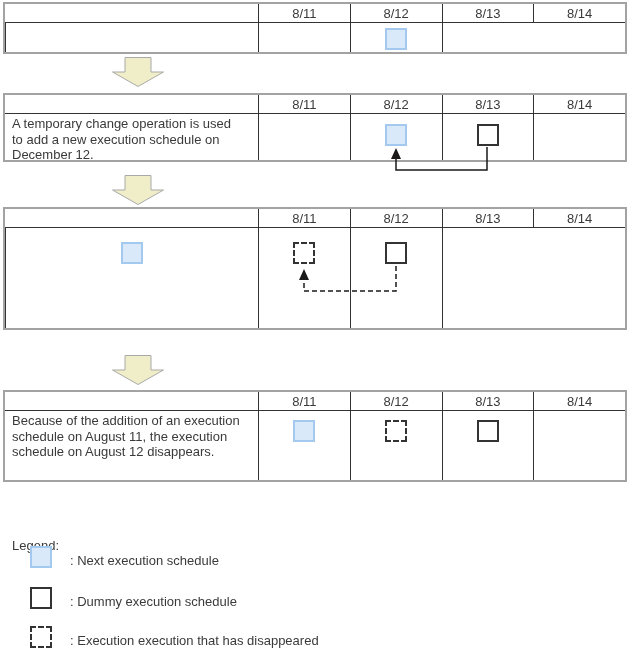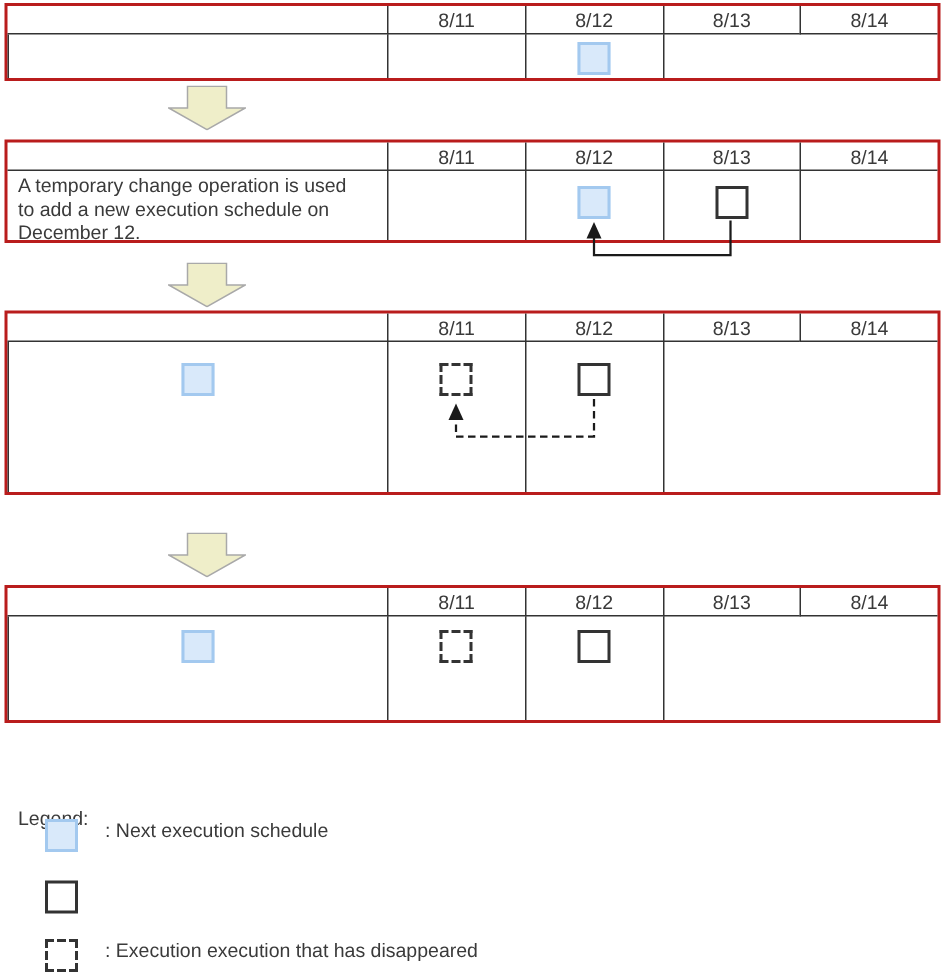--- a/index.html
+++ b/index.html
@@ -3,21 +3,21 @@
 <meta charset="utf-8">
 <style>
   html,body{margin:0;padding:0;}
   body{
     width:632px;height:651px;position:relative;background:#fff;overflow:hidden;
     font-family:"Liberation Sans","DejaVu Sans",sans-serif;color:#3a3a3a;
   }
   
   .sched-table{
     position:absolute;left:3px;width:624px;background:#fff;
-    border:2px solid #b91c1c;box-sizing:border-box;
+    border:2px solid #a3a3a3;box-sizing:border-box;
     display:grid;grid-template-columns:253px 1fr 1fr 1fr 1fr;
   }
   .t1{top:2px;grid-template-rows:19px 29px;}
   .t2{top:93px;grid-template-rows:19px 46px;}
   .t3{top:207px;grid-template-rows:19px 100px;}
   .t4{top:390px;grid-template-rows:19px 69px;}
   .cell{box-sizing:border-box;position:relative;}
   .hcell{border-bottom:1px solid #333;font-size:13px;display:flex;align-items:center;justify-content:center;}
   .datecell{border-left:1px solid #333;}
   .desc{font-size:13px;line-height:15.5px;padding:2px 14px 0 7px;}
@@ -25,21 +25,21 @@
   .marker{position:absolute;left:50%;margin-left:-11px;width:22px;height:22px;box-sizing:border-box;background:#fff;}
   .marker.next{background:var(--next-fill,#d9e9fa);border:2px solid var(--next-border,#a3c9ef);}
   .marker.dummy{border:2px solid var(--marker-border,#333);}
   .marker.disappeared{border:2px dashed var(--marker-border,#333);}
   .t1 .marker{top:5px;}
   .t2 .marker{top:10px;}
   .t3 .marker{top:14px;}
   .t4 .marker{top:9px;}
   
   .legend-title{position:absolute;left:12px;top:521px;font-size:13px;margin-top:17px;}
-  .legend-row{position:absolute;left:30px;display:flex;align-items:flex-start;}
+  .legend-row{position:absolute;left:30px;display:flex;align-items:flex-end;}
   .lr1{top:546px;}
   .lr2{top:587px;}
   .lr3{top:626px;}
   .legend-swatch{width:22px;height:22px;box-sizing:border-box;background:#fff;flex:0 0 auto;}
   .legend-swatch.next{background:var(--next-fill,#d9e9fa);border:2px solid var(--next-border,#a3c9ef);}
   .legend-swatch.dummy{border:2px solid var(--marker-border,#333);}
   .legend-swatch.disappeared{border:2px dashed var(--marker-border,#333);}
   .legend-label{font-size:13px;margin-left:18px;}
   
   .overlay{position:absolute;}
@@ -117,20 +117,21 @@
 <svg class="overlay" style="left:112px;top:355px;" width="52" height="30" viewBox="0 0 52 30">
   <polygon points="13,0.5 39,0.5 39,15 51.5,15 26,29.5 0.5,15 13,15" fill="var(--arrow-fill,#efeec9)" stroke="var(--arrow-border,#a9a9a9)" stroke-width="1"></polygon>
 </svg>
 
 <div class="sched-table t4">
   <div class="cell hcell"></div>
   <div class="cell hcell datecell">8/11</div>
   <div class="cell hcell datecell">8/12</div>
   <div class="cell hcell datecell">8/13</div>
   <div class="cell hcell datecell">8/14</div>
+  <div class="cell desc">Because of the addition of an execution schedule on August 11, the execution schedule on August 12 disappears.</div>
   <div class="cell datecell">
       <div class="marker next"></div>
     </div>
   <div class="cell datecell">
       <div class="marker disappeared"></div>
     </div>
   <div class="cell datecell">
       <div class="marker dummy"></div>
     </div>
   <div class="cell datecell"></div>
@@ -138,18 +139,19 @@
 
 <div class="legend-title">Legend:</div>
 
 <div class="legend-row lr1">
   <div class="legend-swatch next"></div>
   <div class="legend-label">: Next execution schedule</div>
 </div>
 
 <div class="legend-row lr2">
   <div class="legend-swatch dummy"></div>
+  <div class="legend-label">: Dummy execution schedule</div>
 </div>
 
 <div class="legend-row lr3">
   <div class="legend-swatch disappeared"></div>
   <div class="legend-label">: Execution execution that has disappeared</div>
 </div>
 
 </body></html>

